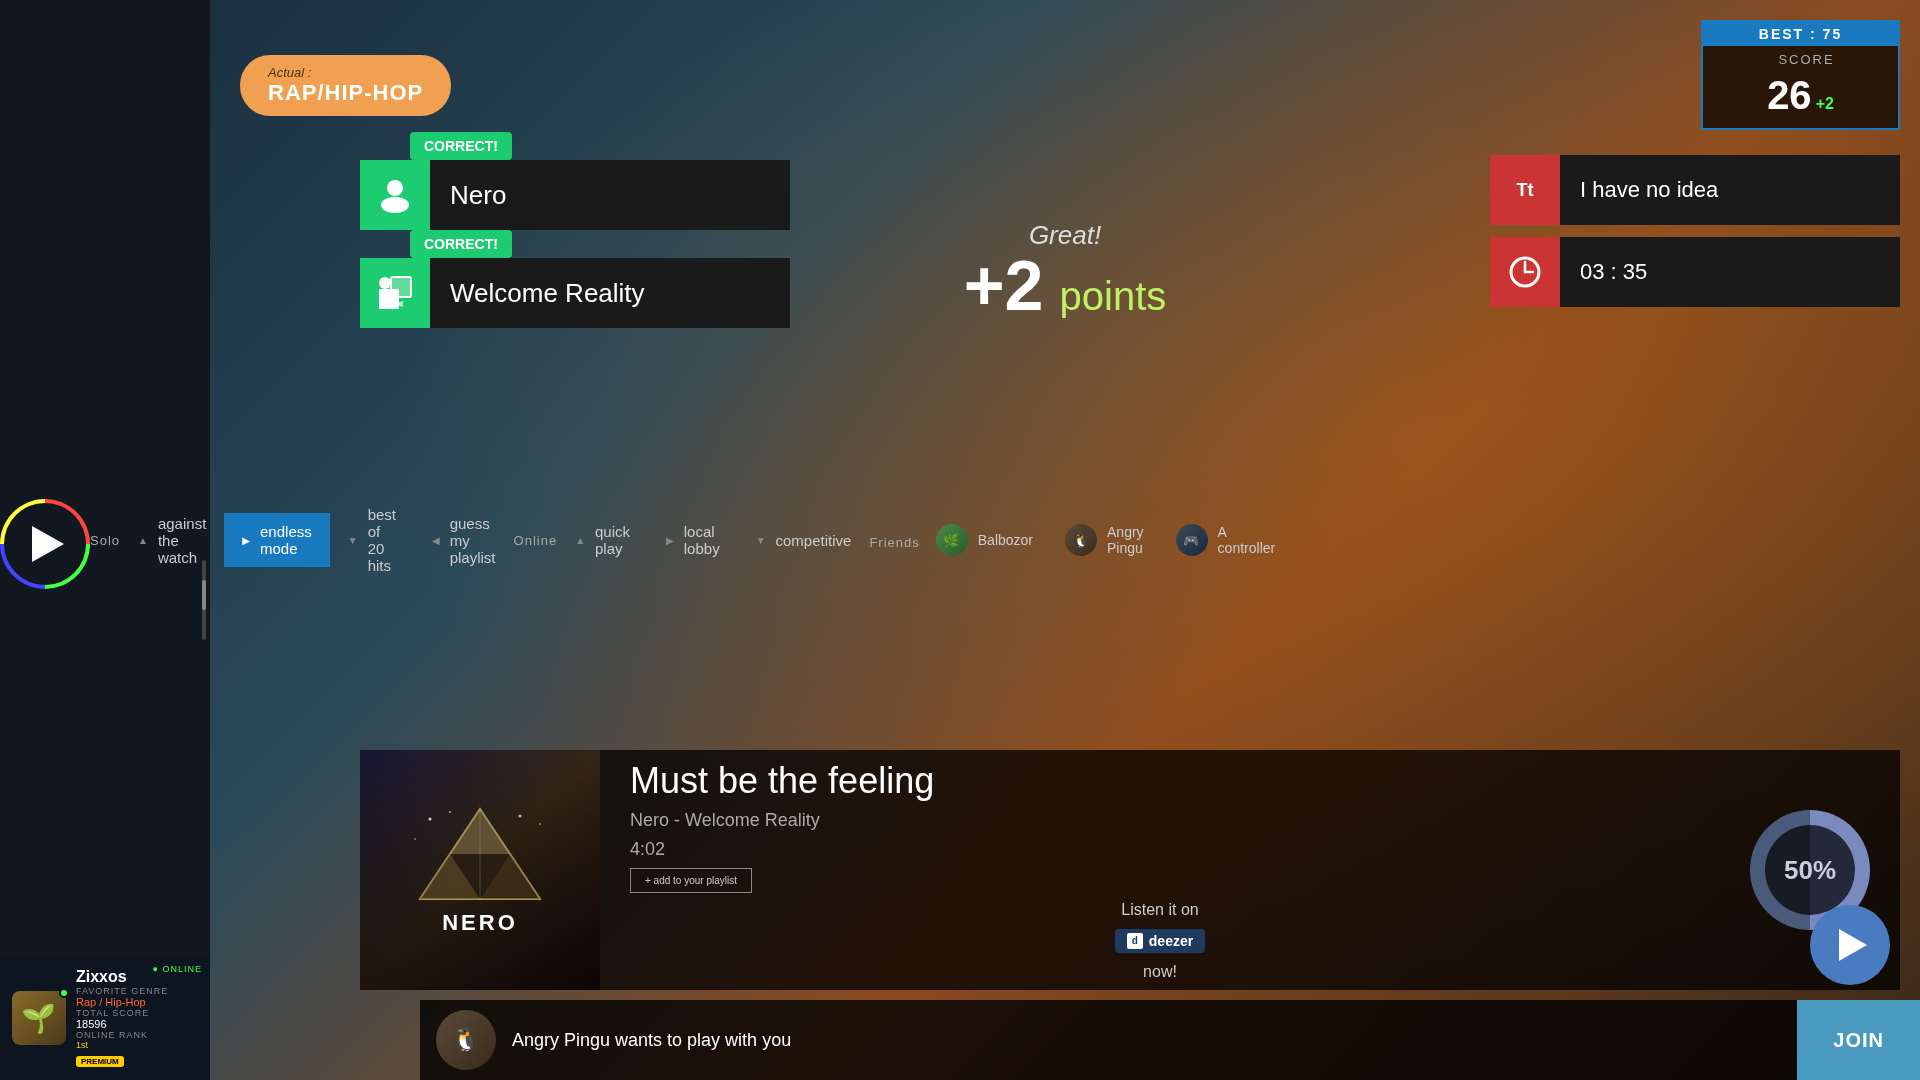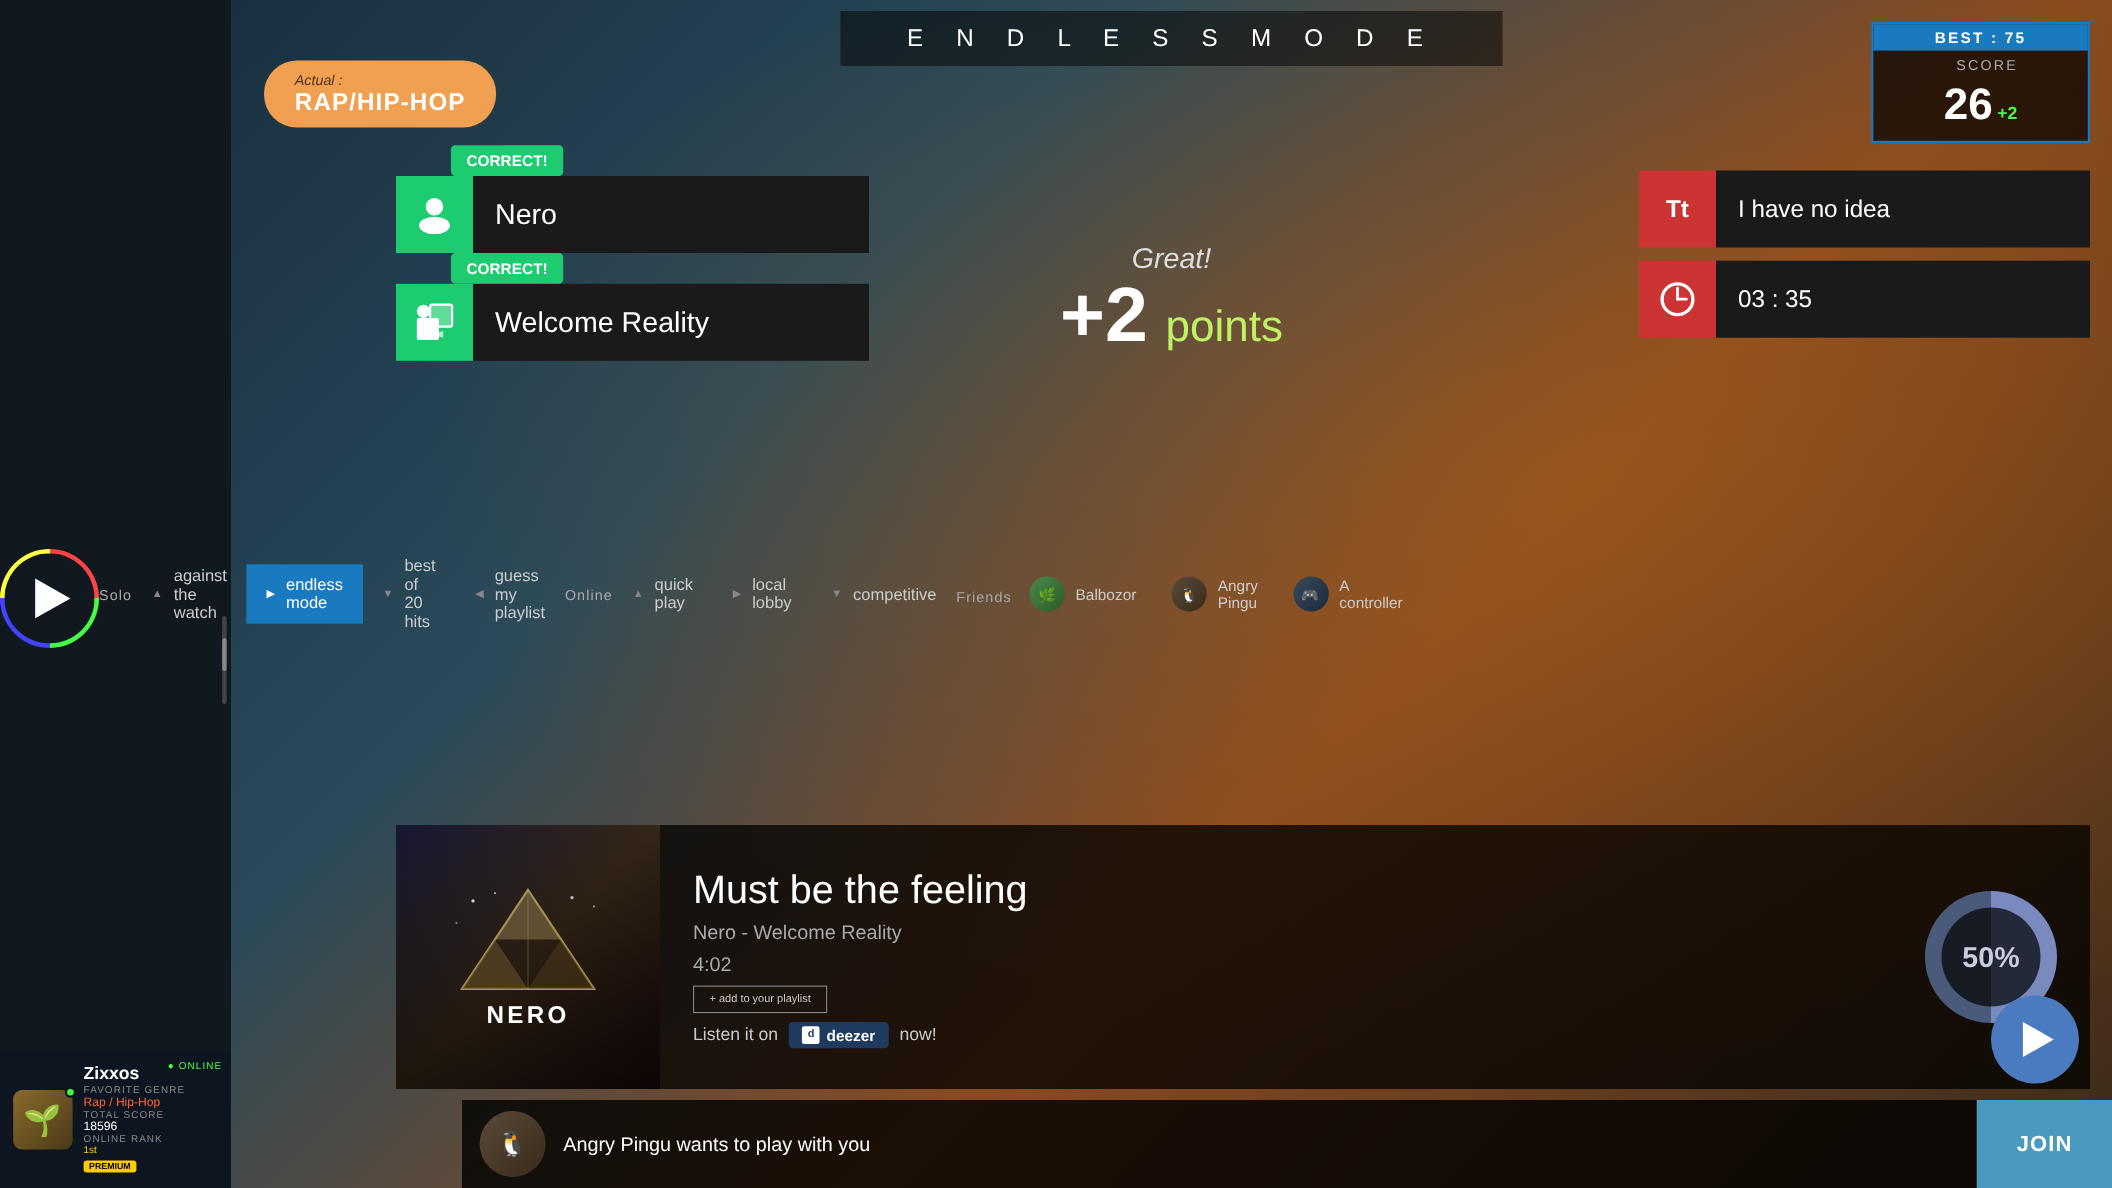--- a/index.html
+++ b/index.html
@@ -531,20 +531,21 @@
       align-items: flex-end;
       gap: 6px;
       width: fit-content;
     }
     .listen-row {
       display: flex;
       align-items: center;
       gap: 10px;
       font-size: 16px;
       color: #ccc;
+      flex-direction: column;
     }
     .deezer-btn {
       background: #1e3a5f;
       padding: 4px 12px;
       border-radius: 4px;
       font-size: 14px;
       font-weight: bold;
       color: #fff;
       display: flex;
       align-items: center;
@@ -742,23 +743,20 @@
     <div class="rank-label">ONLINE RANK</div>
     <div class="rank-val">1st</div>
     <div class="premium-badge">PREMIUM</div>
   </div>
 </div>
 
 <div class="bg-main"></div>
 
 <div class="main-content">
 
-  <div class="top-bar">
-    <div class="mode-title-box">E N D L E S S   M O D E</div>
-  </div>
 
   <div class="score-panel">
     <div class="score-best">BEST : 75</div>
     <div class="score-label-text">SCORE</div>
     <div class="score-value-row">
       <span>26</span>
       <span class="score-plus">+2</span>
     </div>
   </div>
 
@@ -790,21 +788,21 @@
           <rect x="2" y="14" width="20" height="20" rx="2"></rect>
           <polygon points="6,26 6,32 26,26 26,32" fill="rgba(255,255,255,0.7)"></polygon>
         </svg>
       </div>
       <div class="answer-text-box">Welcome Reality</div>
     </div>
   </div>
 
   <div class="answer-options">
     <div class="option-row">
-      <div class="option-icon" style="font-size:22px;">Tt</div>
+      <div class="option-icon" style="font-size:18px;">Tt</div>
       <div class="option-text-box">I have no idea</div>
     </div>
     <div class="option-row">
       <div class="option-icon">
         <svg width="34" height="34" viewBox="0 0 34 34" fill="none">
           <circle cx="17" cy="17" r="14" stroke="white" stroke-width="3"></circle>
           <line x1="17" y1="17" x2="17" y2="7" stroke="white" stroke-width="2.5" stroke-linecap="round"></line>
           <line x1="17" y1="17" x2="25" y2="17" stroke="white" stroke-width="2.5" stroke-linecap="round"></line>
         </svg>
       </div>

